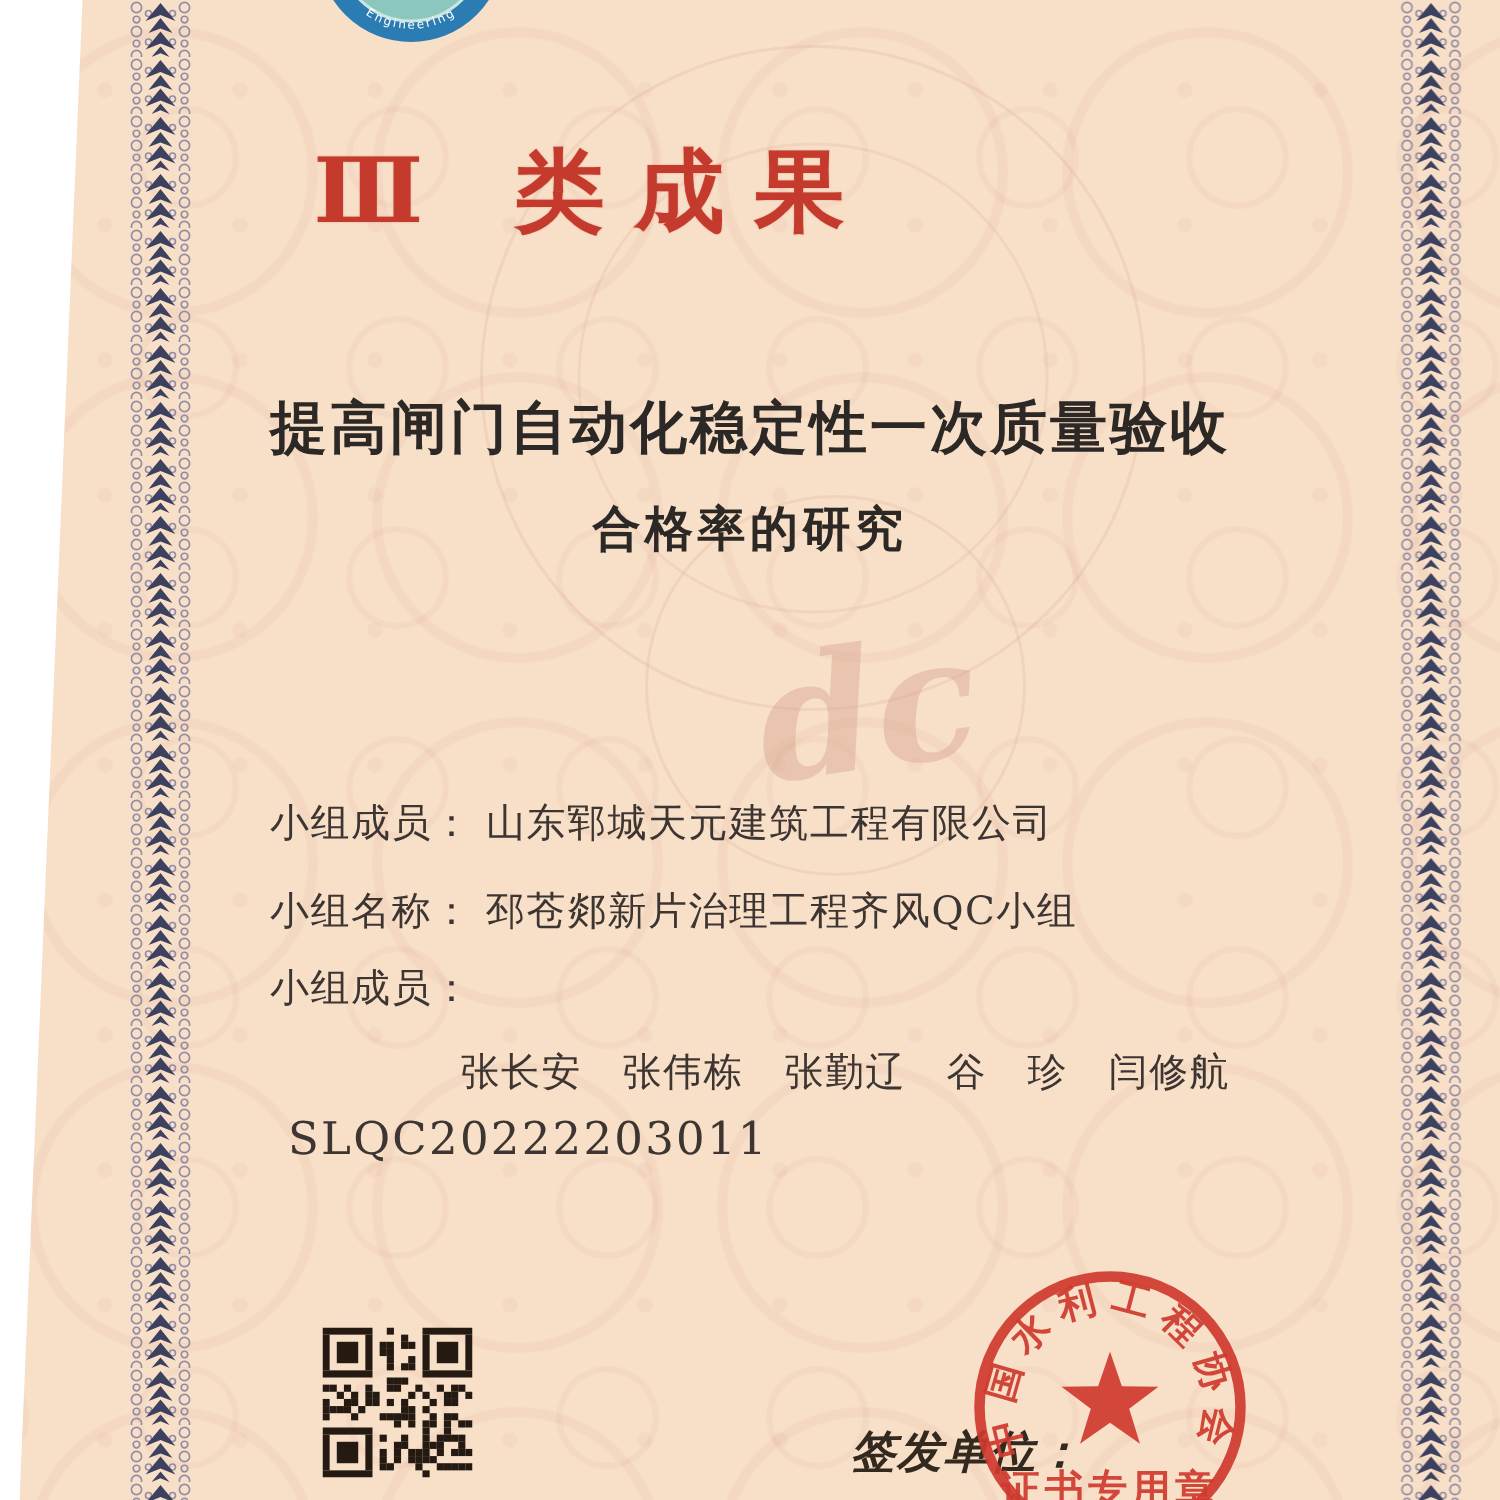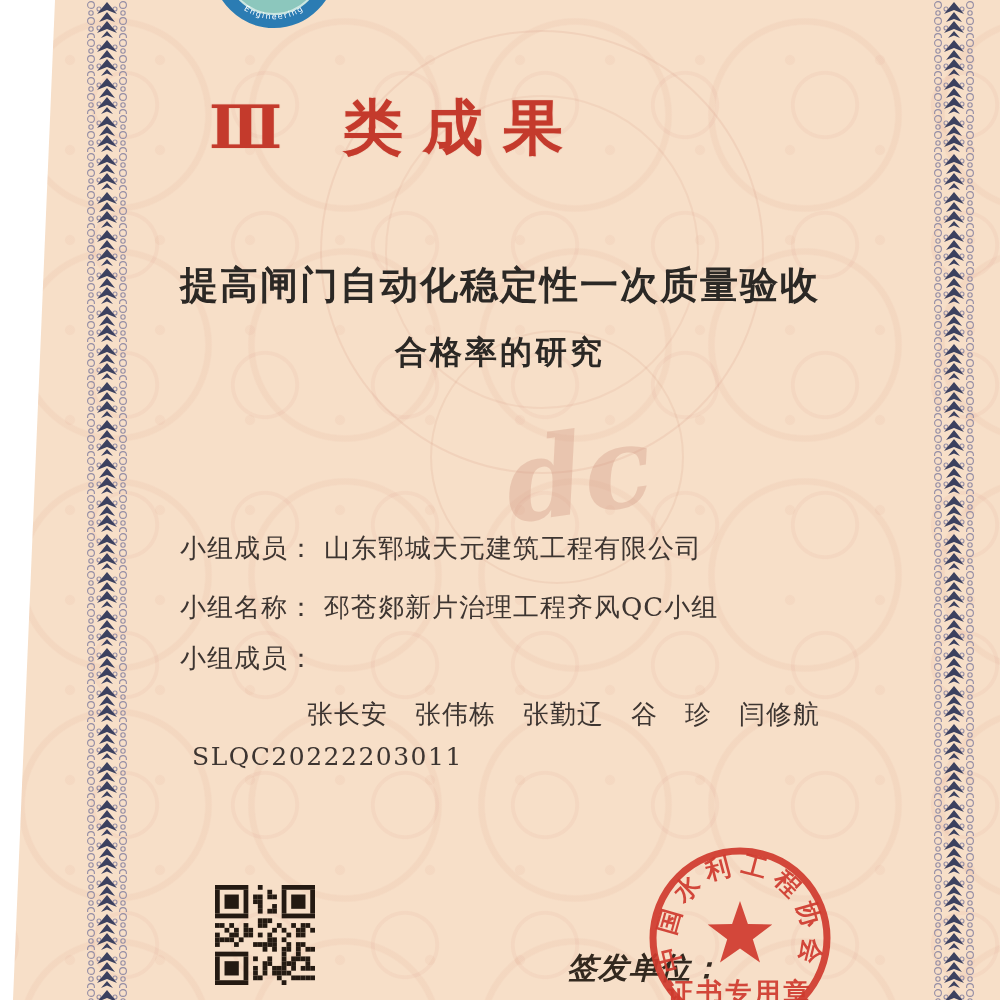--- a/index.html
+++ b/index.html
@@ -54,21 +54,21 @@
   .main-title .t1{font-size:38px;letter-spacing:2px;line-height:1;}
   .main-title .t2{font-size:32px;letter-spacing:3px;line-height:1;margin-top:32px;}
   .row{
     position:absolute;left:180px;display:flex;white-space:nowrap;
     font-family:"DejaVu Serif","Liberation Serif",serif;
     font-size:26px;color:#3d3531;letter-spacing:1px;
   }
   .row .flabel{width:132px;flex:0 0 auto;}
   .row .fvalue{margin-left:12px;}
   .row.members-cont{left:295px;}
-  .certno .fvalue{font-size:25px;letter-spacing:1.5px;}
+  .certno .fvalue{font-size:30px;letter-spacing:1.5px;}
   .qr{position:absolute;left:215px;top:885px;width:100px;height:100px;}
   .issuer{
     position:absolute;left:567px;top:948px;
     font-family:"DejaVu Serif","Liberation Serif",serif;
     font-size:30px;font-weight:bold;color:#33291f;letter-spacing:1px;font-style:italic;
   }
   .seal{position:absolute;left:645px;top:843px;width:190px;height:190px;}
 </style>
 </head>
 <body>

